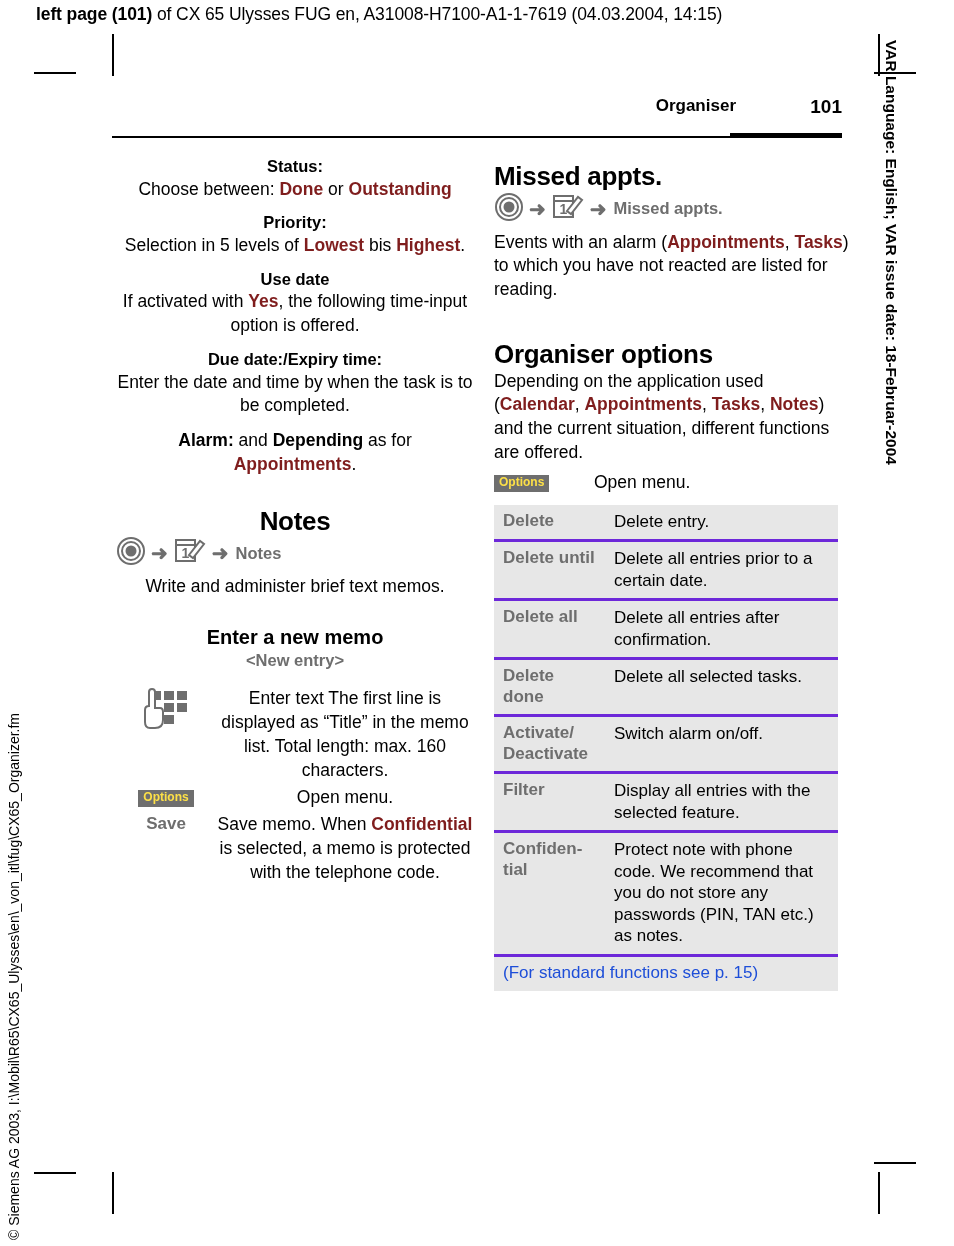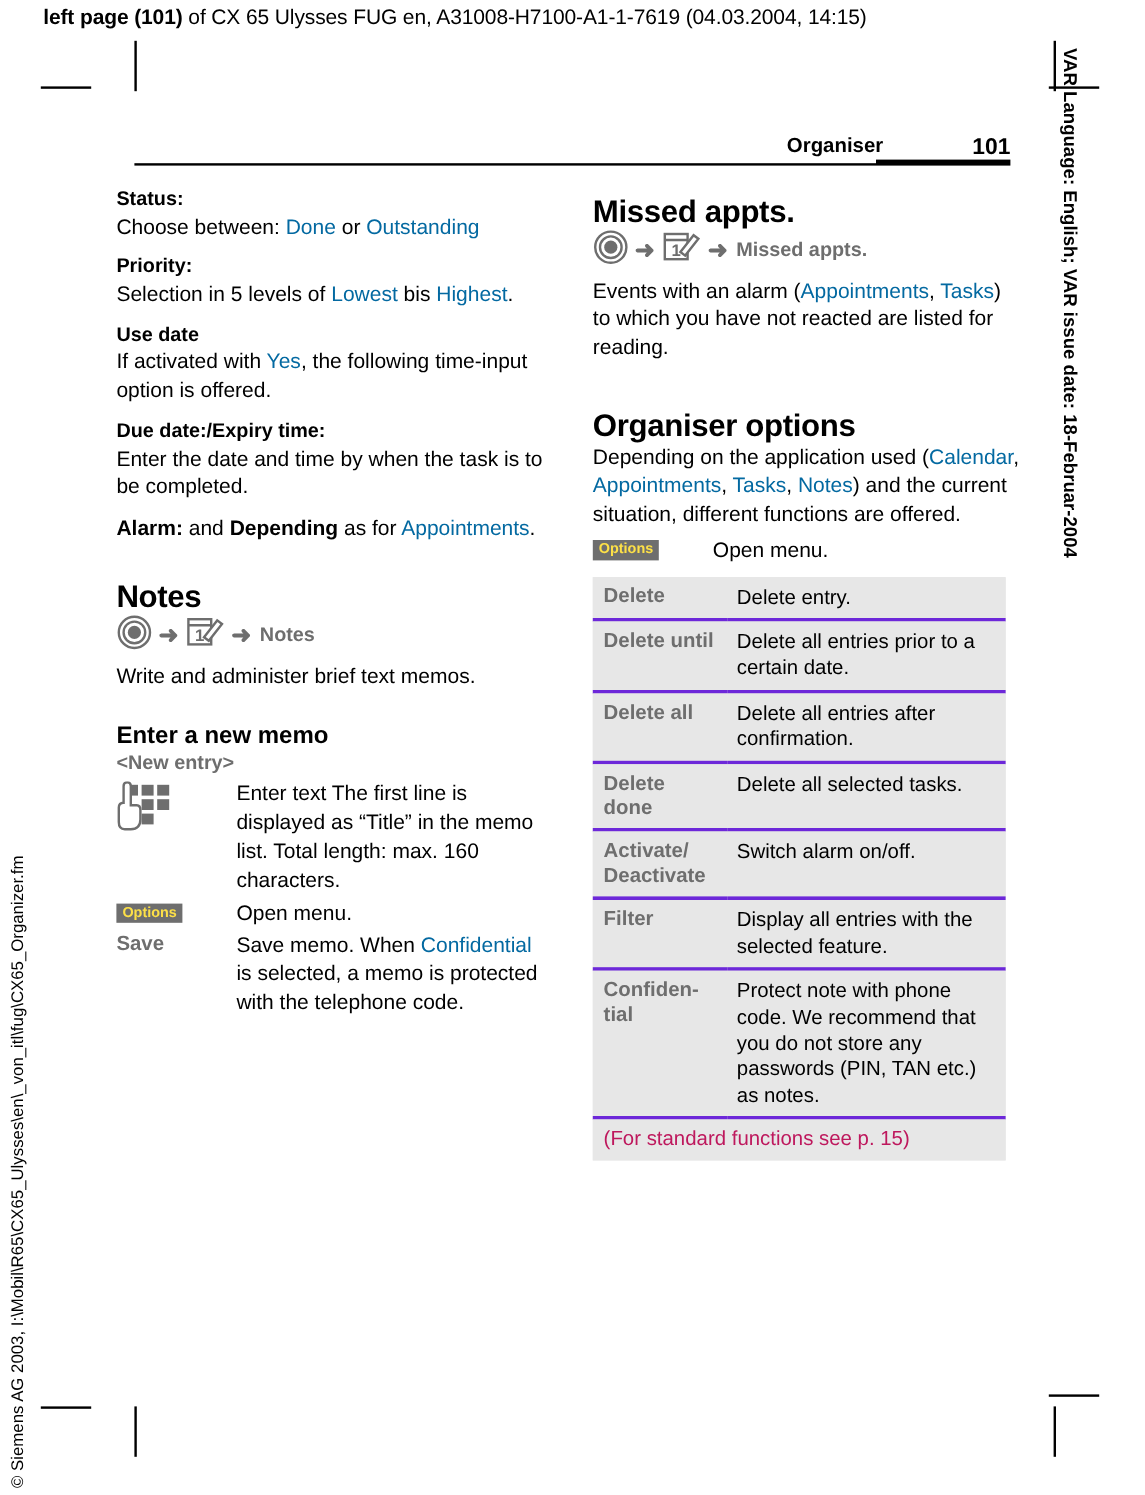--- a/index.html
+++ b/index.html
@@ -46,21 +46,21 @@
     width: 700px;
     transform-origin: 0 100%;
     transform: rotate(-90deg);
     font-size: 14px;
     white-space: nowrap;
   }
 
   
   .page-head {
     position: absolute;
-    left: 112px; top: 112px;
+    left: 112px; top: 96px;
     width: 730px;
     height: 34px;
   }
   .page-head .chapter {
     position: absolute;
     right: 106px; top: 0;
     font-size: 17px;
     font-weight: bold;
   }
   .page-head .folio {
@@ -82,21 +82,21 @@
     width: 112px; height: 5px;
     background: #000;
   }
 
   
   .col {
     position: absolute;
     top: 156px;
     width: 358px;
   }
-  .col-left  { left: 97px; }
+  .col-left  { left: 116px; text-align: center; }
   .col-right { left: 494px; }
 
   h1.sect {
     font-size: 26px;
     font-weight: bold;
     margin: 0 0 1px 0;
     letter-spacing: -0.3px;
     line-height: 1.1;
   }
   h1.sect.spaced-above { margin-top: 30px; }
@@ -115,21 +115,21 @@
     line-height: 1.2;
   }
 
   p.body {
     font-size: 17.5px;
     line-height: 1.36;
     margin: 0 0 11px 0;
   }
   p.body.tight { margin-bottom: 6px; }
 
-  .gui { color: #0369a1; font-weight: normal; }
+  .gui { color: #7f1d1d; font-weight: bold; }
   .kw  { color: #000; font-weight: bold; }
 
   
   .navpath {
     display: flex;
     align-items: center;
     gap: 4px;
     margin: 1px 0 5px 0;
     height: 34px;
   }
@@ -207,21 +207,21 @@
     line-height: 1.2;
     padding-left: 9px;
   }
   .opt-table td.c2 {
     font-size: 17px;
     color: #000;
     line-height: 1.27;
   }
   .opt-table tr.footnote td {
     font-size: 17px;
-    color: #be185d;
+    color: #1d4ed8;
     border-bottom: none;
     padding: 6px 8px 8px 9px;
   }
 
   
   .ico { display: inline-block; vertical-align: middle; }
 </style>
 </head>
 <body>
 
@@ -287,21 +287,21 @@
 
   <p class="body">Write and administer brief text memos.</p>
 
   <h3 class="subhead-lg">Enter a new memo</h3>
 
   <p class="newentry">&lt;New entry&gt;</p>
 
   <div class="deflist">
 
 
-    <div class="defrow" style="margin-top:4px;">
+    <div class="defrow" style="margin-top:17px;">
       <div class="key">
         <span class="ico">
           <svg width="46" height="44" viewBox="0 0 46 44">
             <rect x="21" y="3" width="10" height="9" fill="#6e6e6e"></rect>
             <rect x="34" y="3" width="10" height="9" fill="#6e6e6e"></rect>
             <rect x="21" y="15" width="10" height="9" fill="#6e6e6e"></rect>
             <rect x="34" y="15" width="10" height="9" fill="#6e6e6e"></rect>
             <rect x="21" y="27" width="10" height="9" fill="#6e6e6e"></rect>
             <rect x="8" y="3" width="10" height="9" fill="#6e6e6e"></rect>
             <path d="M6 12 L6 4 Q6 1 9 1 Q12 1 12 4 L12 20 L17 20 Q20 20 20 24 L20 32 Q20 40 12 40 L7 40 Q2 40 2 34 L2 22 Q2 18 6 18 Z" fill="#ffffff" stroke="#6e6e6e" stroke-width="2"></path>

